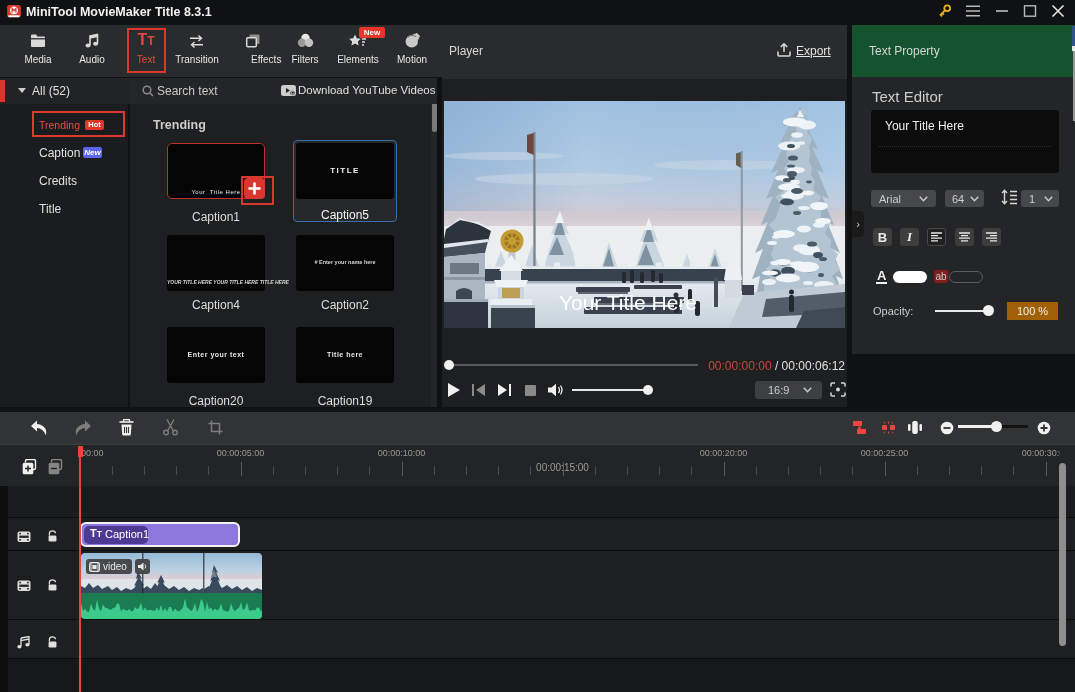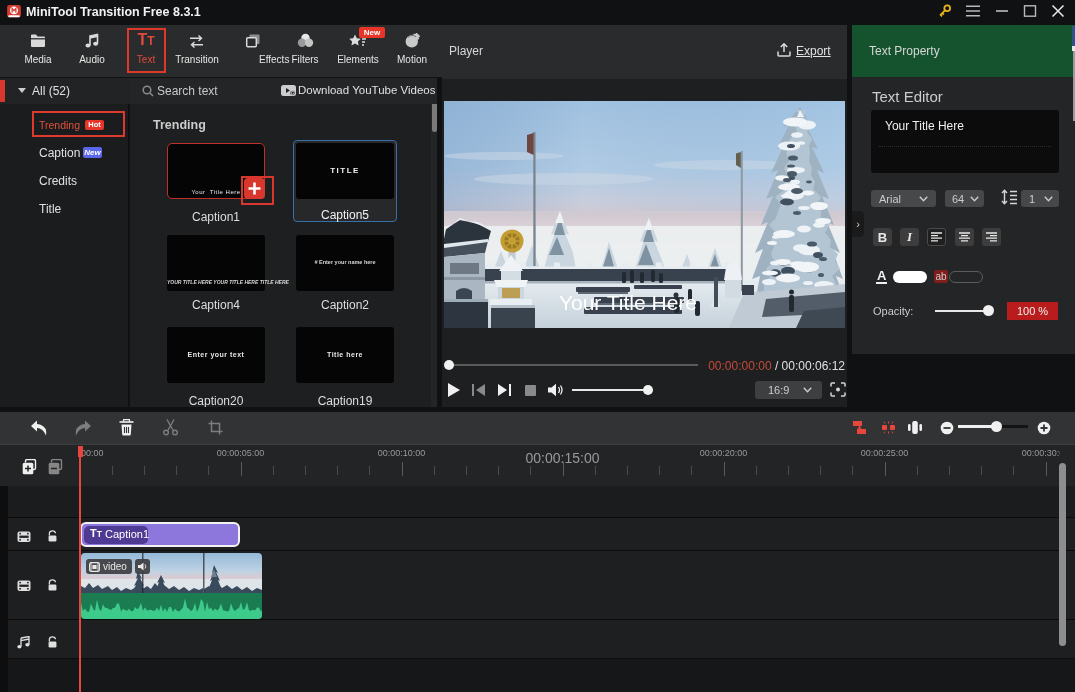--- a/index.html
+++ b/index.html
@@ -17,21 +17,21 @@
 <body>
 <div id="app">
 
   <div class="abs" id="titlebar" style="left:0;top:0;width:1075px;height:25px;background:#101113;">
     <svg class="abs" style="left:7px;top:5px;" width="14" height="13" viewBox="0 0 18 17">
       <rect x="0" y="0" width="18" height="16" rx="3" fill="#d43a2f"></rect>
       <rect x="1.5" y="13.5" width="15" height="2.5" rx="1" fill="#fff"></rect>
       <circle cx="9" cy="7" r="5.2" fill="#fff"></circle>
       <path d="M6.5 10 L6.5 4.5 L9 7.5 L11.5 4.5 L11.5 10" stroke="#d43a2f" stroke-width="1.6" fill="none"></path>
     </svg>
-    <div class="abs" style="left:26px;top:5px;font-size:12.5px;font-weight:bold;color:#f2f2f2;">MiniTool Transition Free 8.3.1</div>
+    <div class="abs" style="left:26px;top:5px;font-size:12.5px;font-weight:bold;color:#f2f2f2;">MiniTool MovieMaker Title 8.3.1</div>
     <svg class="abs" style="left:937px;top:4px;" width="15" height="14" viewBox="0 0 15 14">
       <circle cx="10.2" cy="4.2" r="2.9" fill="none" stroke="#e8b41c" stroke-width="1.8"></circle>
       <path d="M8 6.4 L3 11.4 M3.6 10.8 L5 12.4 M5.4 9 L6.8 10.6" stroke="#e8b41c" stroke-width="1.8" fill="none"></path>
     </svg>
     <svg class="abs" style="left:966px;top:5px;" width="14" height="12" viewBox="0 0 14 12">
       <path d="M0 1.2 H14 M0 6 H14 M0 10.8 H14" stroke="#b9b9b9" stroke-width="1.6"></path>
     </svg>
     <svg class="abs" style="left:995px;top:5px;" width="14" height="12" viewBox="0 0 14 12">
       <path d="M1 6 H13" stroke="#c9c9c9" stroke-width="1.5"></path>
     </svg>
@@ -66,21 +66,21 @@
     <svg class="abs" style="left:188px;top:10px;" width="17" height="13" viewBox="0 0 17 13">
       <path d="M2 3.2 H13 M10.5 0.5 L13.5 3.2 L10.5 5.9" stroke="#dcdcdc" stroke-width="1.4" fill="none"></path>
       <path d="M15 9.8 H4 M6.5 7.1 L3.5 9.8 L6.5 12.5" stroke="#dcdcdc" stroke-width="1.4" fill="none"></path>
     </svg>
     <div class="abs lbl" style="left:166px;top:29px;width:62px;">Transition</div>
 
     <svg class="abs" style="left:245px;top:9px;" width="15" height="14" viewBox="0 0 15 14">
       <rect x="4.5" y="0.5" width="10" height="9.5" rx="1" fill="#8f8f8f"></rect>
       <rect x="1.7" y="3.7" width="9.6" height="9" rx="1" fill="#2a2b2c" stroke="#d9d9d9" stroke-width="1.5"></rect>
     </svg>
-    <div class="abs lbl" style="left:222px;top:29px;width:60px;padding-left:37px;">Effects</div>
+    <div class="abs lbl" style="left:214px;top:29px;width:60px;padding-left:37px;">Effects</div>
 
     <svg class="abs" style="left:297px;top:8px;" width="17" height="15" viewBox="0 0 17 15">
       <circle cx="8.5" cy="5" r="4.2" fill="#e8e8e8"></circle>
       <circle cx="5" cy="9.8" r="4.2" fill="#9a9a9a"></circle>
       <circle cx="12" cy="9.8" r="4.2" fill="#c4c4c4"></circle>
     </svg>
     <div class="abs lbl" style="left:275px;top:29px;width:60px;">Filters</div>
 
     <svg class="abs" style="left:349px;top:9px;" width="17" height="14" viewBox="0 0 17 14">
       <path d="M6 0.5 L7.8 4.2 L11.8 4.7 L8.9 7.5 L9.6 11.5 L6 9.6 L2.4 11.5 L3.1 7.5 L0.2 4.7 L4.2 4.2 Z" fill="#dcdcdc"></path>
@@ -491,21 +491,21 @@
     </div>
 
     <div class="abs" style="left:24px;top:192px;font-size:13px;font-weight:bold;color:#f0f0f0;border-bottom:2px solid #f0f0f0;padding:0 1px 0 1px;line-height:13px;">A</div>
     <div class="abs" style="left:41px;top:194px;width:34px;height:12px;background:#ffffff;border-radius:6px;"></div>
     <div class="abs" style="left:82px;top:193px;width:14px;height:13px;background:#7f1d1d;border-radius:2px;font-size:10px;color:#cccccc;text-align:center;line-height:13px;">ab</div>
     <div class="abs" style="left:97px;top:194px;width:34px;height:12px;border:1.5px solid #5c5c5e;border-radius:6px;"></div>
 
     <div class="abs" style="left:21px;top:228px;font-size:11px;color:#cccccc;">Opacity:</div>
     <div class="abs" style="left:83px;top:233px;width:55px;height:2px;background:#e8e8e8;"></div>
     <div class="abs" style="left:131px;top:228px;width:11px;height:11px;border-radius:50%;background:#f0f0f0;"></div>
-    <div class="abs" style="left:155px;top:225px;width:51px;height:18px;background:#b91c1c;font-size:11px;color:#f0f0f0;text-align:center;line-height:18px;">100 %</div>
+    <div class="abs" style="left:155px;top:225px;width:51px;height:18px;background:#a16207;font-size:11px;color:#f0f0f0;text-align:center;line-height:18px;">100 %</div>
 
     <div class="abs" style="left:0;top:134px;width:12px;height:26px;background:#1a1a1b;border-radius:0 4px 4px 0;color:#cccccc;font-size:11px;text-align:center;line-height:26px;">›</div>
   </div>
 
   <div class="abs" style="left:1072px;top:26px;width:3px;height:20px;background:#2f5388;"></div>
   <div class="abs" style="left:1072px;top:46px;width:3px;height:5px;background:#e8e8e8;"></div>
   <div class="abs" style="left:1073px;top:51px;width:2px;height:70px;background:#9a9a9a;"></div>
 
   <div class="abs" id="tl-toolbar" style="left:0;top:412px;width:1075px;height:32px;background:#323334;">
     <svg class="abs" style="left:30px;top:8px;" width="18" height="16" viewBox="0 0 18 16">
@@ -581,21 +581,21 @@
       <div class="abs" style="left:304.9px;top:21px;width:1px;height:9px;background:#4a4b4c;"></div>
       <div class="abs" style="left:337.1px;top:21px;width:1px;height:9px;background:#4a4b4c;"></div>
       <div class="abs" style="left:369.3px;top:21px;width:1px;height:9px;background:#4a4b4c;"></div>
       <div class="abs" style="left:401.5px;top:17px;width:1px;height:14px;background:#5a5b5c;"></div>
       <div class="abs" style="left:361.5px;top:3px;width:80px;text-align:center;font-size:9px;color:#9a9a9a;">00:00:10:00</div>
       <div class="abs" style="left:433.7px;top:21px;width:1px;height:9px;background:#4a4b4c;"></div>
       <div class="abs" style="left:465.9px;top:21px;width:1px;height:9px;background:#4a4b4c;"></div>
       <div class="abs" style="left:498.1px;top:21px;width:1px;height:9px;background:#4a4b4c;"></div>
       <div class="abs" style="left:530.3px;top:21px;width:1px;height:9px;background:#4a4b4c;"></div>
       <div class="abs" style="left:562.5px;top:17px;width:1px;height:14px;background:#5a5b5c;"></div>
-      <div class="abs" style="left:522.5px;top:5px;width:80px;text-align:center;font-size:14px;color:#9a9a9a;">00:00:15:00</div>
+      <div class="abs" style="left:522.5px;top:17px;width:80px;text-align:center;font-size:10px;color:#9a9a9a;">00:00:15:00</div>
       <div class="abs" style="left:594.7px;top:21px;width:1px;height:9px;background:#4a4b4c;"></div>
       <div class="abs" style="left:626.9px;top:21px;width:1px;height:9px;background:#4a4b4c;"></div>
       <div class="abs" style="left:659.1px;top:21px;width:1px;height:9px;background:#4a4b4c;"></div>
       <div class="abs" style="left:691.3px;top:21px;width:1px;height:9px;background:#4a4b4c;"></div>
       <div class="abs" style="left:723.5px;top:17px;width:1px;height:14px;background:#5a5b5c;"></div>
       <div class="abs" style="left:683.5px;top:3px;width:80px;text-align:center;font-size:9px;color:#9a9a9a;">00:00:20:00</div>
       <div class="abs" style="left:755.7px;top:21px;width:1px;height:9px;background:#4a4b4c;"></div>
       <div class="abs" style="left:787.9px;top:21px;width:1px;height:9px;background:#4a4b4c;"></div>
       <div class="abs" style="left:820.1px;top:21px;width:1px;height:9px;background:#4a4b4c;"></div>
       <div class="abs" style="left:852.3px;top:21px;width:1px;height:9px;background:#4a4b4c;"></div>

